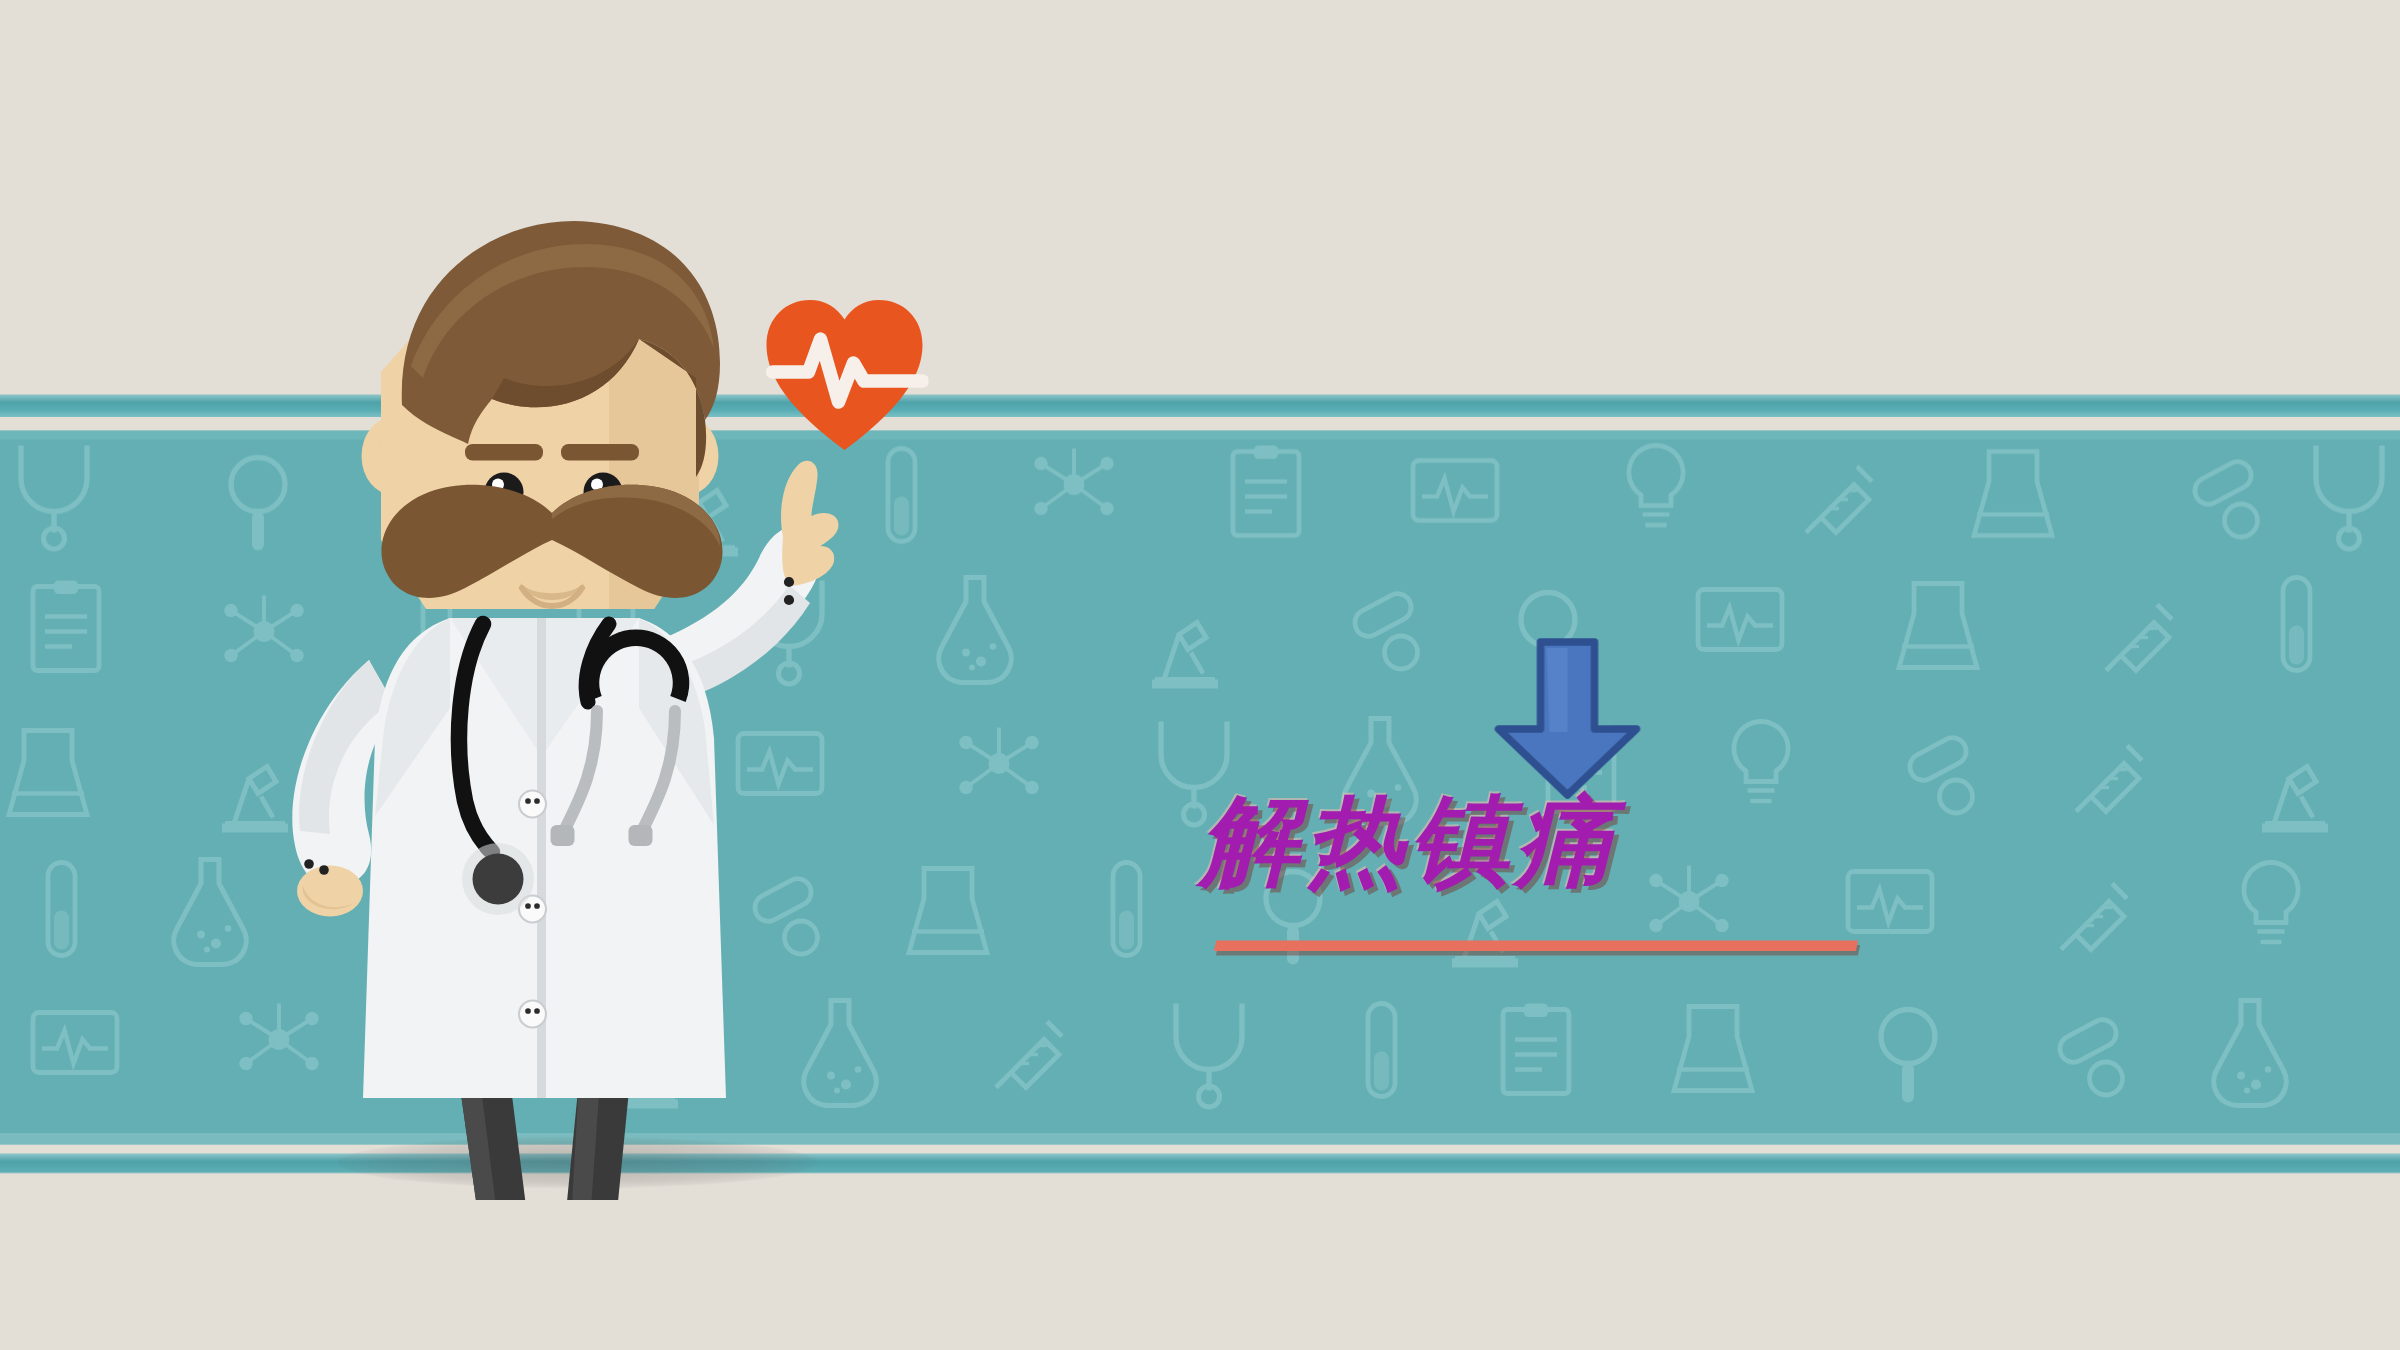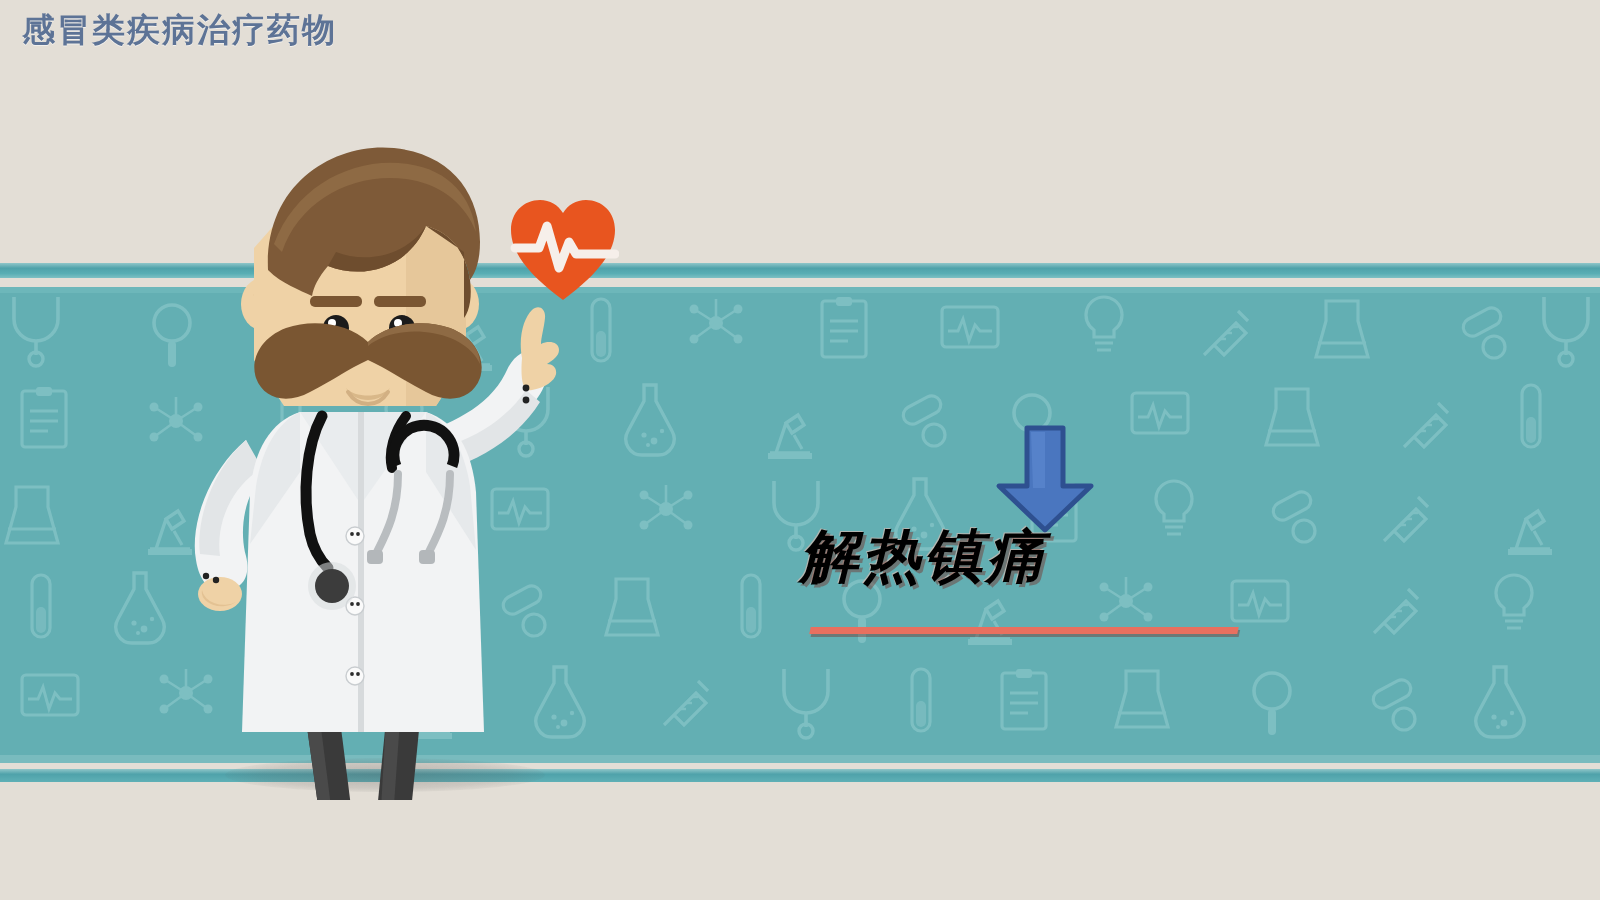--- a/index.html
+++ b/index.html
@@ -42,22 +42,22 @@
     text-shadow:2px 2px 0 rgba(0,0,0,.25);
   }
 
   
   .arrow-wrap{position:absolute;left:985px;top:424px;width:120px;height:110px;}
 
   
   .sub-wrap{position:absolute;left:800px;top:524px;width:460px;height:112px;}
   .sub-text{
     position:absolute;left:0;top:0;
-    font-size:58px;font-weight:700;font-style:italic;
-    color:#000000;letter-spacing:4px;line-height:1.15;white-space:nowrap;
+    font-size:66px;font-weight:700;font-style:italic;
+    color:#a21caf;letter-spacing:4px;line-height:1.15;white-space:nowrap;
     font-family:"Liberation Serif","DejaVu Serif",serif;
     text-shadow:3px 3px 0 rgba(120,40,30,.42), -1px -1px 0 rgba(255,190,175,.5);
   }
   .sub-underline{
     position:absolute;left:10px;top:103px;width:428px;height:7px;
     background:#E8705F;box-shadow:2px 3px 0 rgba(120,40,30,.40);
     transform:skewX(-12deg);
   }
 
   
@@ -214,21 +214,20 @@
         <use href="#magnif" x="1250" y="382"></use>
         <use href="#pills" x="1370" y="384"></use>
         <use href="#flask" x="1480" y="378"></use>
       </g>
     </svg>
     <div class="band-bottom-fade"></div>
   </div>
 
   <div class="stripe-bottom"></div>
 
-  <div class="header-title">感冒类疾病治疗药物</div>
 
   <div class="doc-shadow"></div>
   <svg class="doctor" viewBox="0 0 420 680" width="420" height="680">
 
     <path d="M96 320 C58 352 40 404 46 440 C50 466 64 474 80 470 C96 466 100 452 96 436 C90 414 92 380 112 356 Z" fill="#F2F3F4"></path>
     <path d="M96 320 C62 350 46 400 50 434 L70 436 C66 404 80 368 112 348 Z" fill="#E2E5E7"></path>
 
     <ellipse cx="70" cy="474" rx="22" ry="17" fill="#EFD2A6"></ellipse>
     <path d="M52 470 a22 17 0 0 0 34 12 a20 14 0 0 1 -34 -12 z" fill="#E3C293"></path>
     <circle cx="56" cy="456" r="3.2" fill="#222"></circle>

